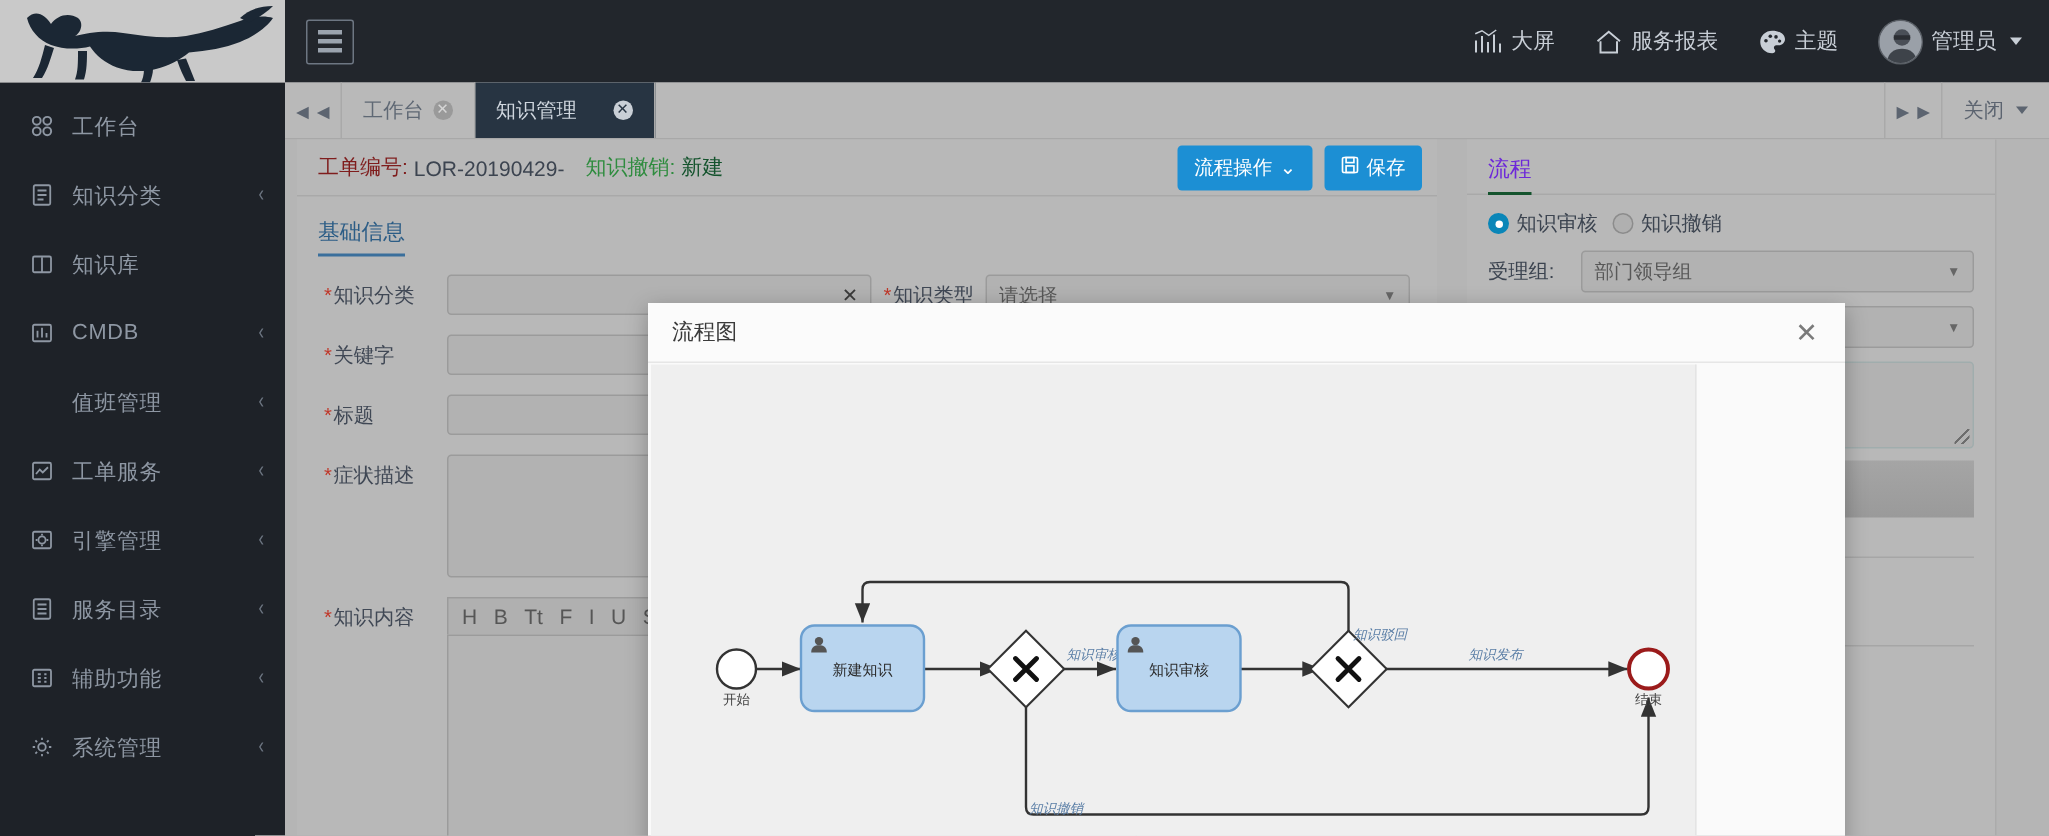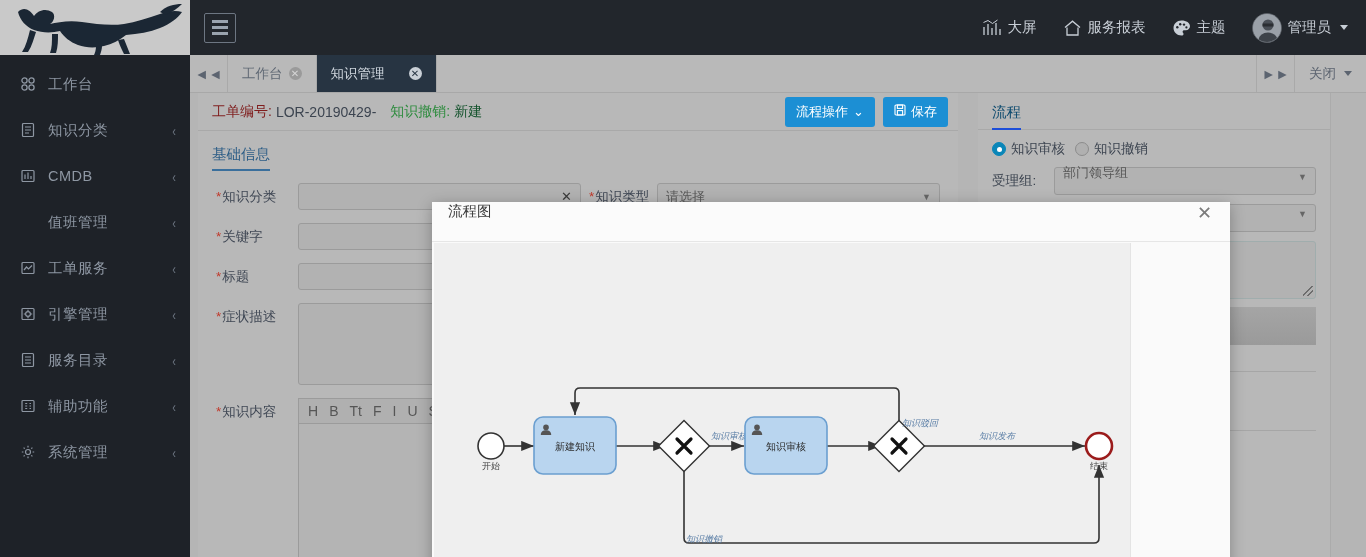--- a/index.html
+++ b/index.html
@@ -167,22 +167,22 @@
     height: 140px; background: #b4b4b4; border: 1px solid #9b9b9b;
   }
   .flabel.narrow { width: 76px; padding-left: 8px; }
 
   
   .right-panel {
     position: absolute; right: 36px; top: 0; width: 352px; bottom: 0;
     background: #b8b8b8; padding: 0 0 0 0;
   }
   .rp-tab {
-    margin: 10px 0 0 14px; display: inline-block; color: #0c4a6e;
-    font-size: 14.5px; padding-bottom: 6px; border-bottom: 2px solid #1d4ed8;
+    margin: 10px 0 0 14px; display: inline-block; color: #6d28d9;
+    font-size: 14.5px; padding-bottom: 6px; border-bottom: 2px solid #14532d;
   }
   .rp-divider { border-bottom: 1px solid #a9a9a9; margin-top: -1px; }
   .radios {
     display: flex; align-items: center; gap: 10px;
     padding: 10px 0 0 14px; font-size: 13.5px; color: #3c4450;
   }
   .radio { display: flex; align-items: center; gap: 5px; cursor: pointer; }
   .rdot {
     width: 14px; height: 14px; border-radius: 50%;
     border: 1px solid #8c8c8c; background: #b0b0b0;
@@ -192,22 +192,22 @@
   .rdot.on::after {
     content: ''; width: 5px; height: 5px; border-radius: 50%; background: #fff;
   }
   .rp-row {
     display: flex; align-items: center; padding: 9px 14px 0 14px;
     font-size: 13.5px; color: #3c4450;
   }
   .rp-row .rp-label { width: 62px; }
   .rp-sel {
     flex: 1; height: 28px; background: #b2b2b2; border: 1px solid #9b9b9b;
-    border-radius: 3px; display: flex; align-items: flex-end;
-    justify-content: space-between; padding: 12px 8px;
+    border-radius: 3px; display: flex; align-items: center;
+    justify-content: space-between; padding: 0 8px;
     font-size: 13px; color: #585858;
   }
   .rp-sel .arr { font-size: 9px; color: #666; }
   .rp-ta {
     margin: 9px 14px 0 14px; height: 58px; background: #b2b2b2;
     border: 1px solid #a0adad; border-radius: 3px; position: relative;
   }
   .rp-ta::after {
     content: ''; position: absolute; right: 2px; bottom: 2px;
     width: 10px; height: 10px;
@@ -227,21 +227,21 @@
     position: absolute; right: 0; top: 0; width: 36px; bottom: 0;
     background: #b5b5b5; border-left: 1px solid #ababab;
   }
 
   
   .modal {
     position: absolute; left: 432px; top: 202px; width: 798px; height: 400px;
     background: #fafafa; box-shadow: 0 3px 14px rgba(0,0,0,.28);
   }
   .modal-head {
-    height: 40px; display: flex; 
+    height: 40px; display: flex; align-items: center;
     padding: 0 14px 0 16px; border-bottom: 1px solid #e6e6e6;
     background: #fbfbfb;
   }
   .modal-title { font-size: 14.5px; color: #3a3a3a; flex: 1; }
   .modal-close {
     font-size: 18px; color: #7b7b7b; cursor: pointer; line-height: 1;
     padding: 2px 4px;
   }
   .modal-body {
     position: absolute; left: 0; top: 41px; right: 0; bottom: 0;
@@ -304,20 +304,29 @@
         <span class="m-icon">
           <svg width="16" height="16" viewBox="0 0 16 16" fill="none" stroke="currentColor" stroke-width="1.2">
             <rect x="2.5" y="1.5" width="11" height="13" rx="1"></rect>
             <path d="M5 5h6M5 8h6M5 11h4"></path>
           </svg>
         </span>
         <span class="m-label">知识分类</span>
         <span class="m-chev">‹</span>
       </div>
 
+      <div class="menu-item">
+        <span class="m-icon">
+          <svg width="16" height="16" viewBox="0 0 16 16" fill="none" stroke="currentColor" stroke-width="1.2">
+            <rect x="2" y="3" width="12" height="10.5" rx="1"></rect>
+            <path d="M8 3.5v10"></path>
+          </svg>
+        </span>
+        <span class="m-label">知识库</span>
+      </div>
 
       <div class="menu-item">
         <span class="m-icon">
           <svg width="16" height="16" viewBox="0 0 16 16" fill="none" stroke="currentColor" stroke-width="1.2">
             <rect x="2" y="2.5" width="12" height="11" rx="1"></rect>
             <path d="M5 11V6.5M8 11V4.5M11 11V8"></path>
           </svg>
         </span>
         <span class="m-label">CMDB</span>
         <span class="m-chev">‹</span>

